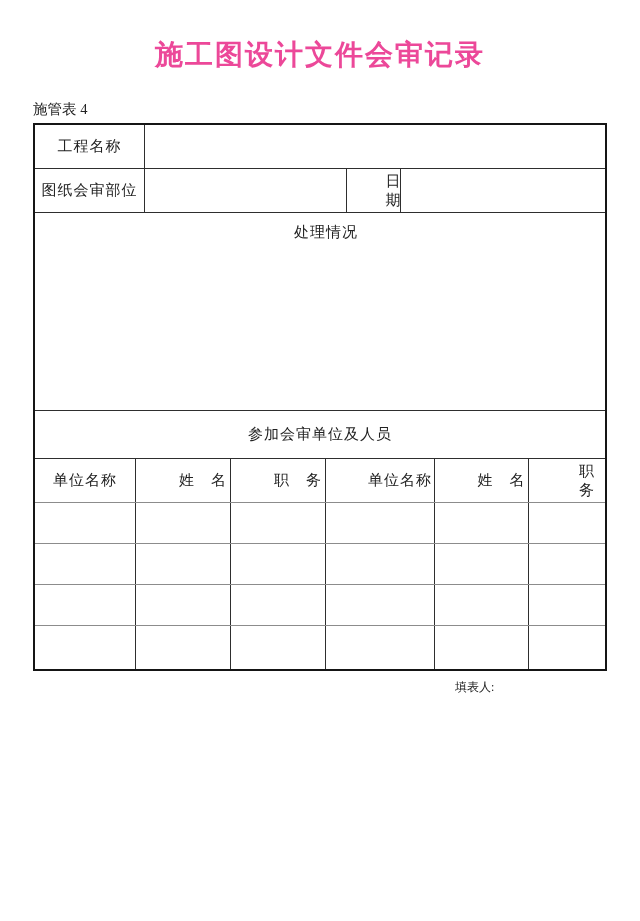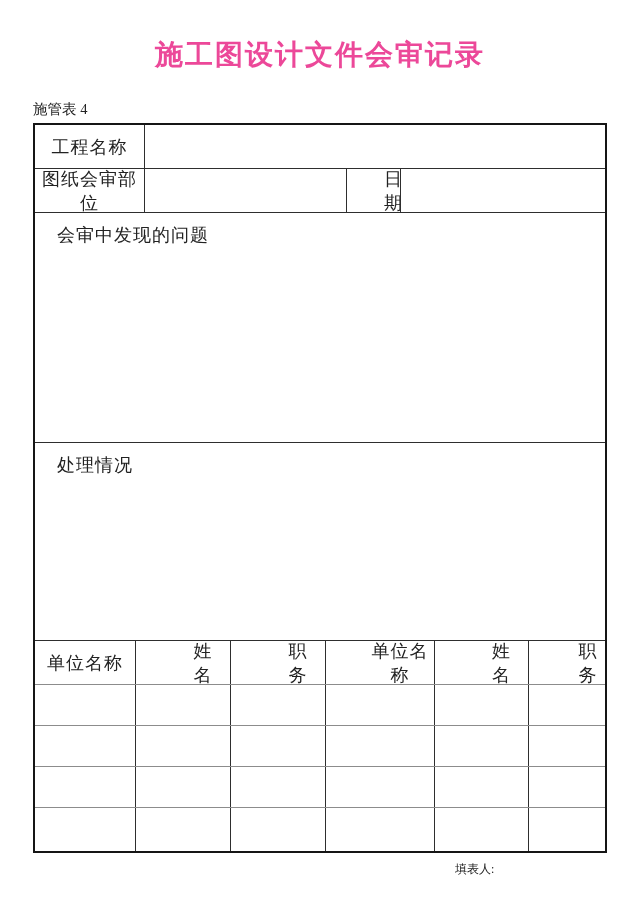--- a/index.html
+++ b/index.html
@@ -34,31 +34,31 @@
     background: #fff;
   }
   .row { display: flex; width: 100%; }
   .row + .row { border-top: 1px solid #2e2e2e; }
   .cell { position: relative; }
   .cell + .cell { border-left: 1px solid #2e2e2e; padding-left: 40px; }
   .cell.center {
     display: flex; align-items: center; justify-content: center;
     text-align: center;
   }
-  .lbl { font-size: 18px; color: #222; letter-spacing: 1px; }
+  .lbl { font-size: 15px; color: #222; letter-spacing: 1px; }
 
   .r-project { height: 43px; }
   .r-review  { height: 44px; }
   .w-label   { width: 109px; flex: 0 0 109px; }
   .w-revval  { width: 202px; flex: 0 0 202px; }
   .w-date    { width: 54px;  flex: 0 0 54px; }
   .grow      { flex: 1 1 auto; }
 
   .r-problems { height: 230px; }
-  .r-handling { height: 198px; }
+  .r-handling { height: 198px; text-align: center; }
   .area-cell  { width: 100%; padding: 10px 10px 0 22px; }
 
   .r-ptitle { height: 48px; }
   .r-pcols  { height: 44px; }
   .p-data-row { height: 41px; }
   .p-data-row:last-child { height: 44px; }
   #participants-grid .row { border-top: 1px solid #8c8c8c; }
 
   .pc1 { flex: 0 0 100px; }
   .pc2 { flex: 0 0 95px; }
@@ -95,32 +95,32 @@
     <div class="cell center w-label">
       <span class="lbl">图纸会审部位</span>
     </div>
     <div class="cell w-revval"></div>
     <div class="cell center w-date">
       <span class="lbl">日期</span>
     </div>
     <div class="cell grow"></div>
   </div>
 
-  <div class="row r-problems">
-    <div class="cell area-cell">
-      <span class="lbl">会审中发现的问题</span>
-    </div>
-  </div>
 
   <div class="row r-handling">
     <div class="cell area-cell">
       <span class="lbl">处理情况</span>
     </div>
   </div>
 
+  <div class="row r-ptitle">
+    <div class="cell center grow">
+      <span class="lbl">参加会审单位及人员</span>
+    </div>
+  </div>
 
   <div class="row r-pcols">
     <div class="cell center pc1">
       <span class="lbl">单位名称</span>
     </div>
     <div class="cell center pc2">
       <span class="lbl">姓　名</span>
     </div>
     <div class="cell center pc3">
       <span class="lbl">职　务</span>

